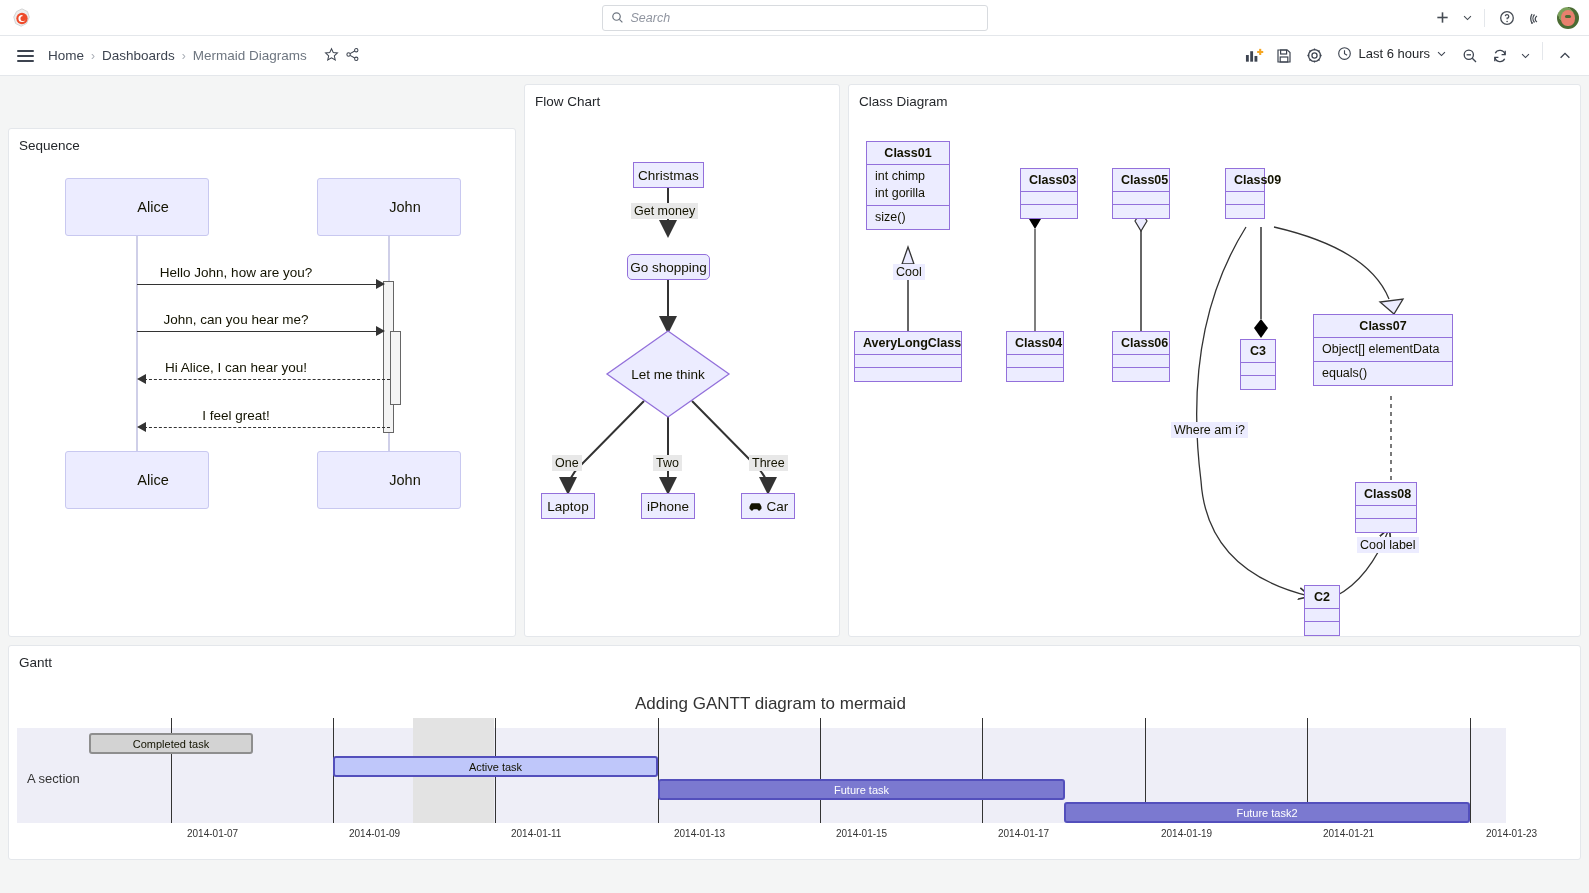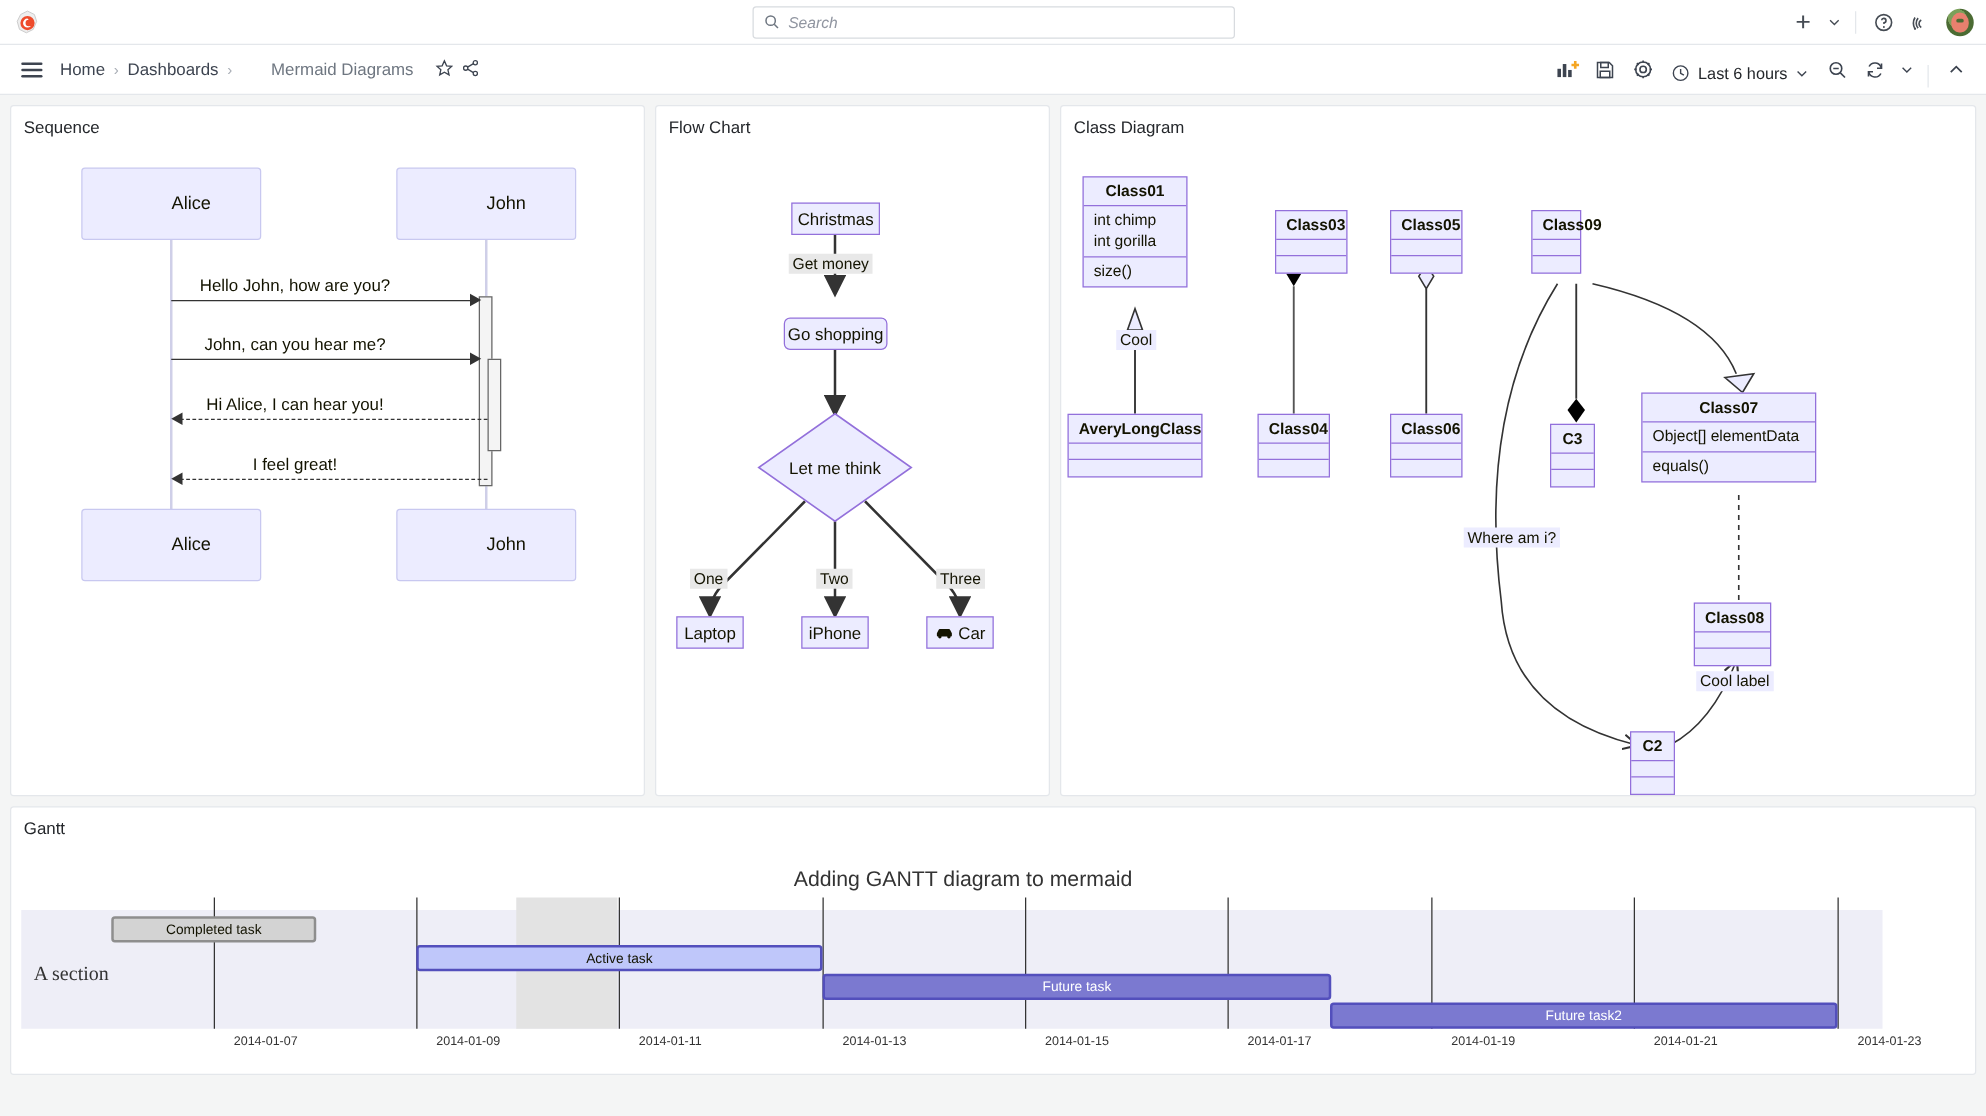--- a/index.html
+++ b/index.html
@@ -57,41 +57,41 @@
     display: flex; align-items: center; padding: 0 10px; position: relative;
   }
   .burger { width: 30px; height: 30px; display:flex; align-items:center; justify-content:center; cursor:pointer; }
   .burger span { display:block; width:17px; height:2px; background:#3D4450; border-radius:1px; position:relative; }
   .burger span:before, .burger span:after {
     content:""; position:absolute; left:0; width:17px; height:2px; background:#3D4450; border-radius:1px;
   }
   .burger span:before { top:-5px; } .burger span:after { top:5px; }
   .crumbs { display:flex; align-items:center; gap:7px; margin-left:8px; font-size:13.5px; }
   .crumb { color:#3D4450; cursor:pointer; }
-  .crumb.last { color:#6E7680;margin-left:24px; }
+  .crumb.last { color:#6E7680; }
   .crumb-sep { color:#A9AEB6; font-size:12px; }
   .crumb-icons { display:flex; align-items:center; gap:6px; margin-left:10px; }
-  .navbar-right { position:absolute; right:10px; display:flex; align-items:flex-end; gap:2px; }
+  .navbar-right { position:absolute; right:10px; display:flex; align-items:flex-start; gap:2px; }
   .time-pick {
     display:flex; align-items:center; gap:6px; padding:4px 7px; border-radius:3px;
     font-size:13px; color:#24272B; cursor:pointer;
   }
 
   
   .dash { padding: 8px; display: block; position: relative; }
   .row1 { display: flex; gap: 8px; height: 553px; }
   .panel {
     background:#fff; border:1px solid #E4E7EB; border-radius:3px;
     position: relative; overflow: hidden;
   }
   .panel-title {
     font-size: 13.5px; color: #24272B; padding: 9px 10px 0 10px; font-weight: 400;
   }
   .panel-body { position: relative; width:100%; height: calc(100% - 28px); }
-  .p-seq   { width: 508px; }
+  .p-seq   { width: 508px; margin-top: 44px; }
   .p-flow  { width: 316px; }
   .p-class { flex: 1; }
   .row2 { margin-top: 8px; height: 215px; }
 
   
   .mm { position:absolute; left:0; top:0; }
   .node {
     position:absolute; background:#ECECFF; border:1px solid #9370DB;
     display:flex; align-items:center; justify-content:center;
     font-size:13.5px; color:#131300; font-family:"Liberation Sans", sans-serif;
@@ -140,21 +140,21 @@
   .gantt-today { position:absolute; background:#E3E3E3; }
   .gtick { position:absolute; width:1px; background:#333; }
   .gtxt { position:absolute; font-size:10px; color:#333; white-space:nowrap;margin-left:44px; }
   .gbar {
     position:absolute; border-radius:3px; display:flex; align-items:center; justify-content:center;
     font-size:11px; white-space:nowrap;
   }
   .gbar.done  { background:#D3D3D3; border:2px solid #8E8E8E; color:#131300; }
   .gbar.active{ background:#BFC7FA; border:2px solid #534FBC; color:#131300; }
   .gbar.future{ background:#7B79D0; border:2px solid #534FBC; color:#fff; }
-  .gsection { position:absolute; font-size:16px; color:#333;font-family:Liberation Serif, serif; }
+  .gsection { position:absolute; font-size:13px; color:#333; }
 </style>
 </head>
 <body>
 
 <div class="topbar">
   <div class="logo">
     <svg width="22" height="22" viewBox="0 0 24 24">
       <path d="M12 2 L18 5 L20 11 L17 18 L11 21 L5 18 L3 11 L6 5 Z" fill="#eeeeee" stroke="#c8c8c8" stroke-width="0.8"></path>
       <circle cx="12" cy="12.5" r="6.2" fill="#EE4B2B"></circle>
       <path d="M12 8.6a3.9 3.9 0 1 0 3.9 3.9 2.8 2.8 0 1 1-2.8-2.8" fill="#fff"></path>

